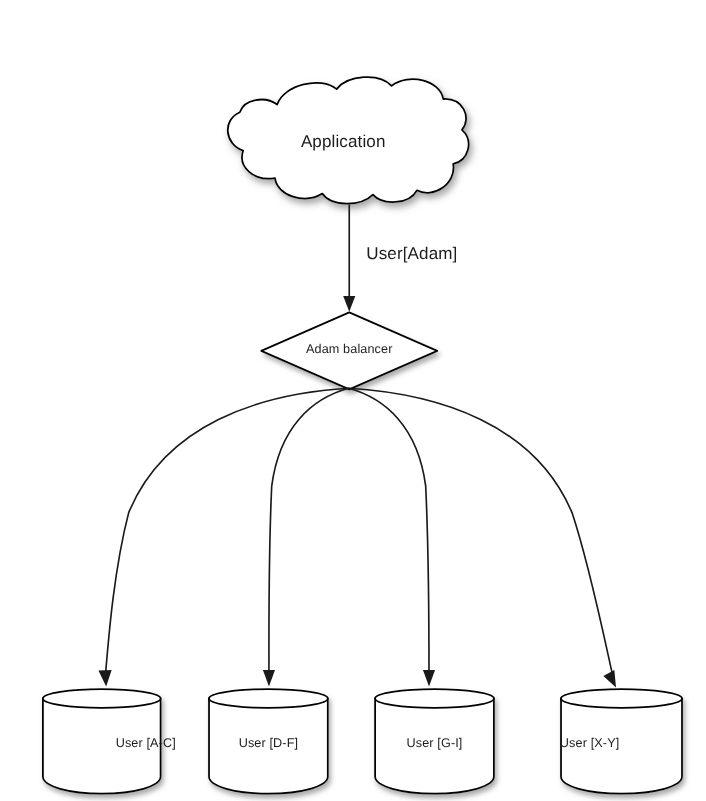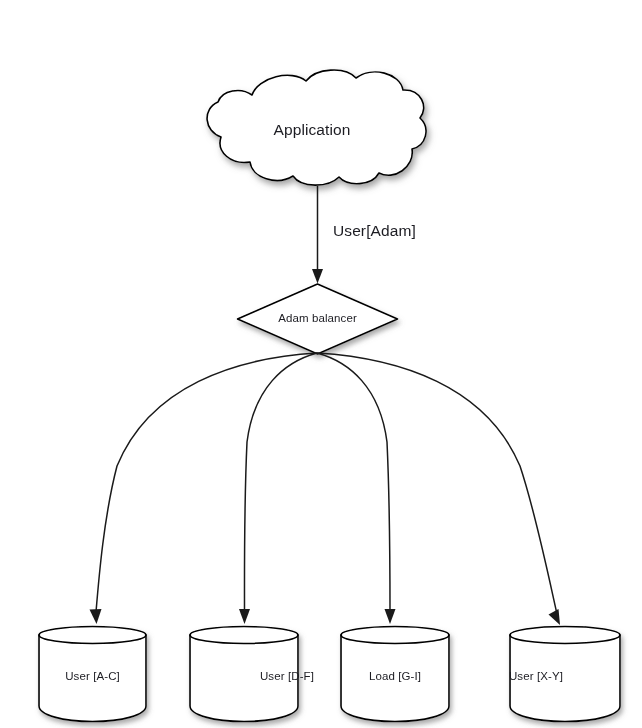--- a/index.html
+++ b/index.html
@@ -76,22 +76,22 @@
   .label-edge {
     font-size: 15.5px;
     left: 333px;
     top: 186px;
   }
   .label-db {
     font-size: 11.5px;
     text-align: center;
     top: 634px;
   }
-  .db1 { left: 39px;  width: 107px; }
-  .db2 { left: 190px; width: 124px; text-align: right; }
+  .db1 { left: 39px;  width: 107px; padding-left: 40px; }
+  .db2 { left: 190px; width: 108px; }
   .db3 { left: 341px; width: 108px; }
   .db4 { left: 490px; width: 92px; }
 </style>
 </head>
 <body>
 
 <div id="canvas">
 
   <svg id="diagram-svg" viewBox="0 0 642 728">
     <defs>
@@ -176,17 +176,17 @@
   <div class="label label-cloud">Application</div>
 
   <div class="label label-edge">User[Adam]</div>
 
   <div class="label label-diamond">Adam balancer</div>
 
   <div class="label label-db db1">User [A-C]</div>
 
   <div class="label label-db db2">User [D-F]</div>
 
-  <div class="label label-db db3">Load [G-I]</div>
+  <div class="label label-db db3">User [G-I]</div>
 
   <div class="label label-db db4">User [X-Y]</div>
 
 </div>
 
 </body></html>

